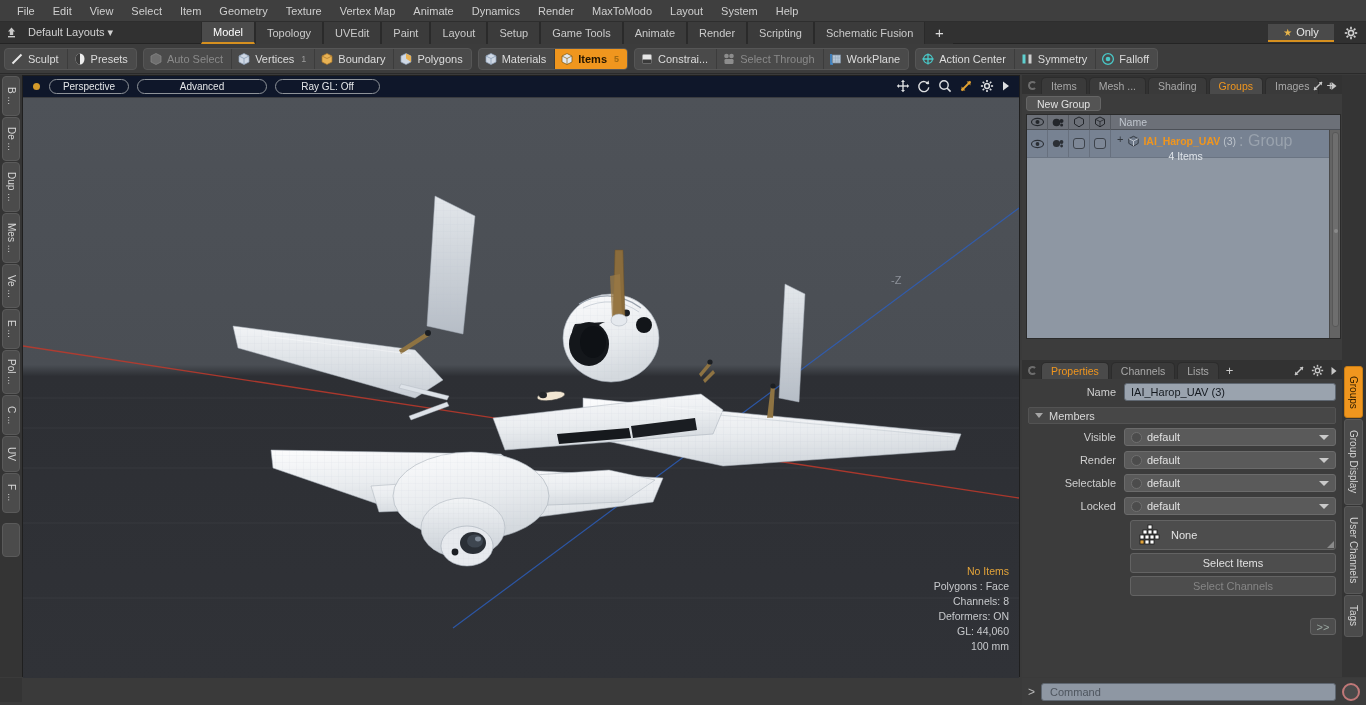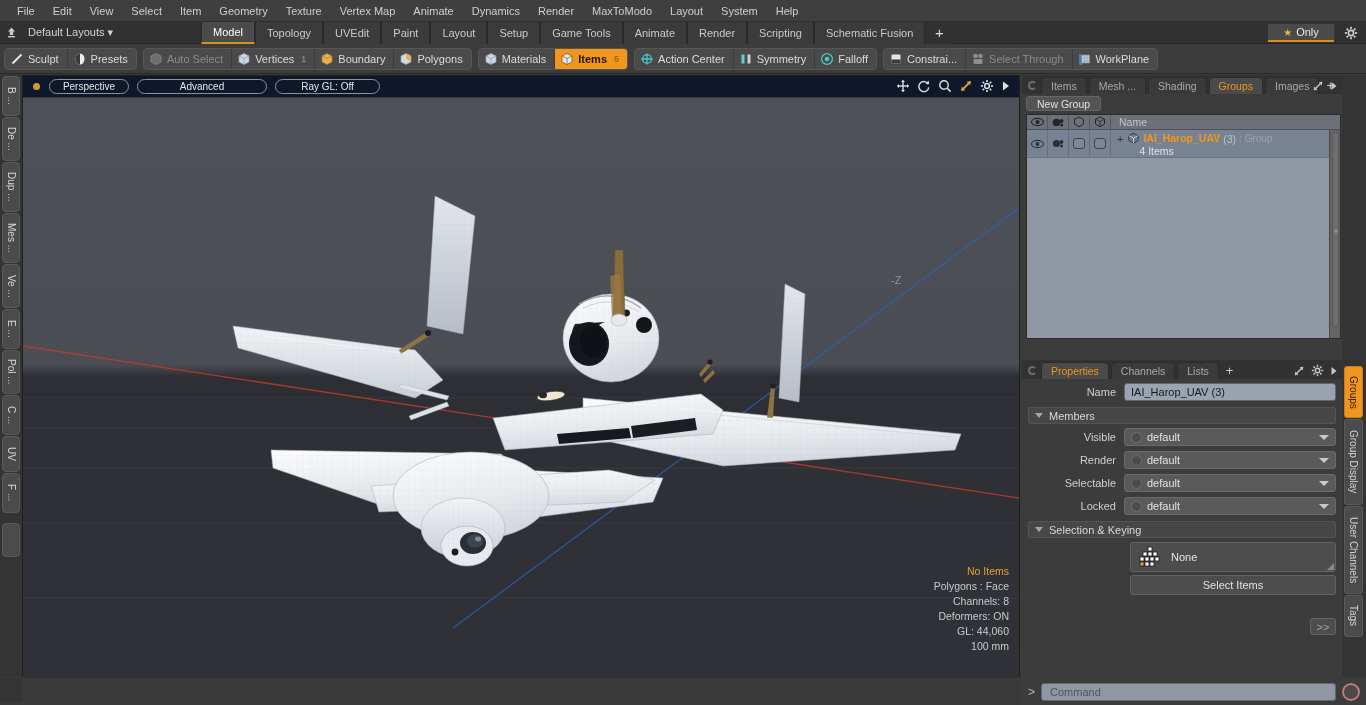--- a/index.html
+++ b/index.html
@@ -208,22 +208,22 @@
     width: 12px; height: 11px; border: 1px solid #3d434b; border-radius: 3px;
     background: #7d8796;
   }
   .il-namecell { flex: 1; display: flex; align-items: flex-start; padding: 2px 0 0 6px; }
   .il-plus { color: #32373d; font-size: 11px; margin-right: 4px; line-height: 14px; }
   .il-grpico {
     width: 13px; height: 13px; margin-right: 3px; flex: 0 0 13px;
   }
   .il-name { font-size: 10.5px; color: #f0961e; font-weight: bold; line-height: 13px; }
   .il-count { font-size: 10.5px; color: #bcc3cb; font-weight: normal; }
-  .il-type { font-size: 10px; color: #99a2ad; font-weight: normal; }
-  .il-sub { font-size: 10.5px; color: #dfe4e9; margin-left: 12px; line-height: 13px; }
+  .il-type { font-size: 16px; color: #99a2ad; font-weight: normal; }
+  .il-sub { font-size: 10.5px; color: #dfe4e9; margin-left: 41px; line-height: 13px; }
   .il-scroll {
     position: absolute; right: 0; top: 15px; bottom: 0; width: 11px;
     background: #646464; border-left: 1px solid #4a4a4a;
   }
   .il-thumb {
     position: absolute; left: 2px; top: 2px; width: 7px; height: 195px;
     background: #6e6e6e; border: 1px solid #585858; border-radius: 3px;
   }
   .il-thumb:after {
     content: ''; position: absolute; left: 1px; top: 96px; width: 4px; height: 4px;
@@ -469,20 +469,52 @@
         </span>
         <span>Items</span>
         <span class="tnum">5</span>
       </div>
     </div>
 
     <div class="tgroup">
       <div class="tbtn">
         <span class="ico">
           <svg width="14" height="14" viewBox="0 0 14 14">
+              <rect x="2.5" y="2.5" width="9" height="9" rx="1.2" fill="#e6e6e6" stroke="#999" stroke-width="0.7"></rect>
+              <rect x="2.5" y="7.5" width="9" height="4" rx="0.6" fill="#3a3a3a"></rect>
+            </svg>
+        </span>
+        <span>Constrai...</span>
+      </div>
+      <div class="tbtn dim">
+        <span class="ico">
+          <svg width="14" height="14" viewBox="0 0 14 14">
+              <circle cx="4.5" cy="4" r="2.3" fill="#8d8d8d"></circle>
+              <circle cx="9.5" cy="4" r="2.3" fill="#8d8d8d"></circle>
+              <rect x="2.5" y="7" width="9" height="5" rx="1.3" fill="#8d8d8d"></rect>
+            </svg>
+        </span>
+        <span>Select Through</span>
+      </div>
+      <div class="tbtn">
+        <span class="ico">
+          <svg width="14" height="14" viewBox="0 0 14 14">
+              <rect x="3.5" y="3" width="8" height="8" fill="#b9c7d6" stroke="#7e90a3" stroke-width="0.7"></rect>
+              <path d="M3.5 6 h8 M3.5 9 h8 M6.5 3 v8 M9 3 v8" stroke="#8ea0b4" stroke-width="0.5"></path>
+              <path d="M2 2 v10 h2" fill="none" stroke="#3f8dd6" stroke-width="1.6"></path>
+            </svg>
+        </span>
+        <span>WorkPlane</span>
+      </div>
+    </div>
+
+    <div class="tgroup">
+      <div class="tbtn">
+        <span class="ico">
+          <svg width="14" height="14" viewBox="0 0 14 14">
               <circle cx="7" cy="7" r="4.4" fill="none" stroke="#49c8c8" stroke-width="1.3"></circle>
               <line x1="7" y1="1.4" x2="7" y2="12.6" stroke="#49c8c8" stroke-width="1.3"></line>
               <line x1="1.4" y1="7" x2="12.6" y2="7" stroke="#49c8c8" stroke-width="1.3"></line>
             </svg>
         </span>
         <span>Action Center</span>
       </div>
       <div class="tbtn">
         <span class="ico">
           <svg width="14" height="14" viewBox="0 0 14 14">
@@ -493,52 +525,20 @@
         <span>Symmetry</span>
       </div>
       <div class="tbtn">
         <span class="ico">
           <svg width="14" height="14" viewBox="0 0 14 14">
               <circle cx="7" cy="7" r="5.4" fill="none" stroke="#49c8c8" stroke-width="1.3"></circle>
               <circle cx="7" cy="7" r="2.3" fill="#49c8c8"></circle>
             </svg>
         </span>
         <span>Falloff</span>
-      </div>
-    </div>
-
-    <div class="tgroup">
-      <div class="tbtn">
-        <span class="ico">
-          <svg width="14" height="14" viewBox="0 0 14 14">
-              <rect x="2.5" y="2.5" width="9" height="9" rx="1.2" fill="#e6e6e6" stroke="#999" stroke-width="0.7"></rect>
-              <rect x="2.5" y="7.5" width="9" height="4" rx="0.6" fill="#3a3a3a"></rect>
-            </svg>
-        </span>
-        <span>Constrai...</span>
-      </div>
-      <div class="tbtn dim">
-        <span class="ico">
-          <svg width="14" height="14" viewBox="0 0 14 14">
-              <circle cx="4.5" cy="4" r="2.3" fill="#8d8d8d"></circle>
-              <circle cx="9.5" cy="4" r="2.3" fill="#8d8d8d"></circle>
-              <rect x="2.5" y="7" width="9" height="5" rx="1.3" fill="#8d8d8d"></rect>
-            </svg>
-        </span>
-        <span>Select Through</span>
-      </div>
-      <div class="tbtn">
-        <span class="ico">
-          <svg width="14" height="14" viewBox="0 0 14 14">
-              <rect x="3.5" y="3" width="8" height="8" fill="#b9c7d6" stroke="#7e90a3" stroke-width="0.7"></rect>
-              <path d="M3.5 6 h8 M3.5 9 h8 M6.5 3 v8 M9 3 v8" stroke="#8ea0b4" stroke-width="0.5"></path>
-              <path d="M2 2 v10 h2" fill="none" stroke="#3f8dd6" stroke-width="1.6"></path>
-            </svg>
-        </span>
-        <span>WorkPlane</span>
       </div>
     </div>
   </div>
 
   <div class="leftstrip">
     <div class="vtab" style="height:40px">B ...</div>
     <div class="vtab" style="height:44px">De ...</div>
     <div class="vtab" style="height:50px">Dup ...</div>
     <div class="vtab" style="height:50px">Mes ...</div>
     <div class="vtab" style="height:44px">Ve ...</div>
@@ -930,24 +930,20 @@
       </div>
       <div class="prop-row">
         <div class="prop-label">Locked</div>
         <div class="prop-select">
           <span class="prop-toggle"></span>
           <span>default</span>
           <span class="caret"></span>
         </div>
       </div>
 
-      <div class="section-head">
-        <span class="tri"></span>
-        <span>Selection &amp; Keying</span>
-      </div>
 
       <div class="none-btn">
         <span>
           <svg width="22" height="22" viewBox="0 0 22 22">
             <g fill="#ffffff" stroke="#1a1a1a" stroke-width="0.8">
               <rect x="9" y="1" width="4" height="4"></rect>
               <rect x="9" y="6" width="4" height="4"></rect>
               <rect x="4" y="6" width="4" height="4"></rect>
               <rect x="14" y="6" width="4" height="4"></rect>
               <rect x="1" y="11" width="4" height="4"></rect>
@@ -957,20 +953,21 @@
               <rect x="6" y="16" width="4" height="4"></rect>
               <rect x="11" y="16" width="4" height="4"></rect>
             </g>
             <rect x="1" y="16" width="4" height="4" fill="#e2a33a" stroke="#1a1a1a" stroke-width="0.8"></rect>
           </svg>
         </span>
         <span>None</span>
       </div>
 
       <div class="wide-btn">Select Items</div>
+      <div class="wide-btn dim">Select Channels</div>
       <div class="arrow-btn">&gt;&gt;</div>
     </div>
   </div>
 
   <div class="rightstrip">
     <div class="rvtab active" style="height:52px">Groups</div>
     <div class="rvtab" style="height:86px">Group Display</div>
     <div class="rvtab" style="height:88px">User Channels</div>
     <div class="rvtab" style="height:42px">Tags</div>
   </div>

